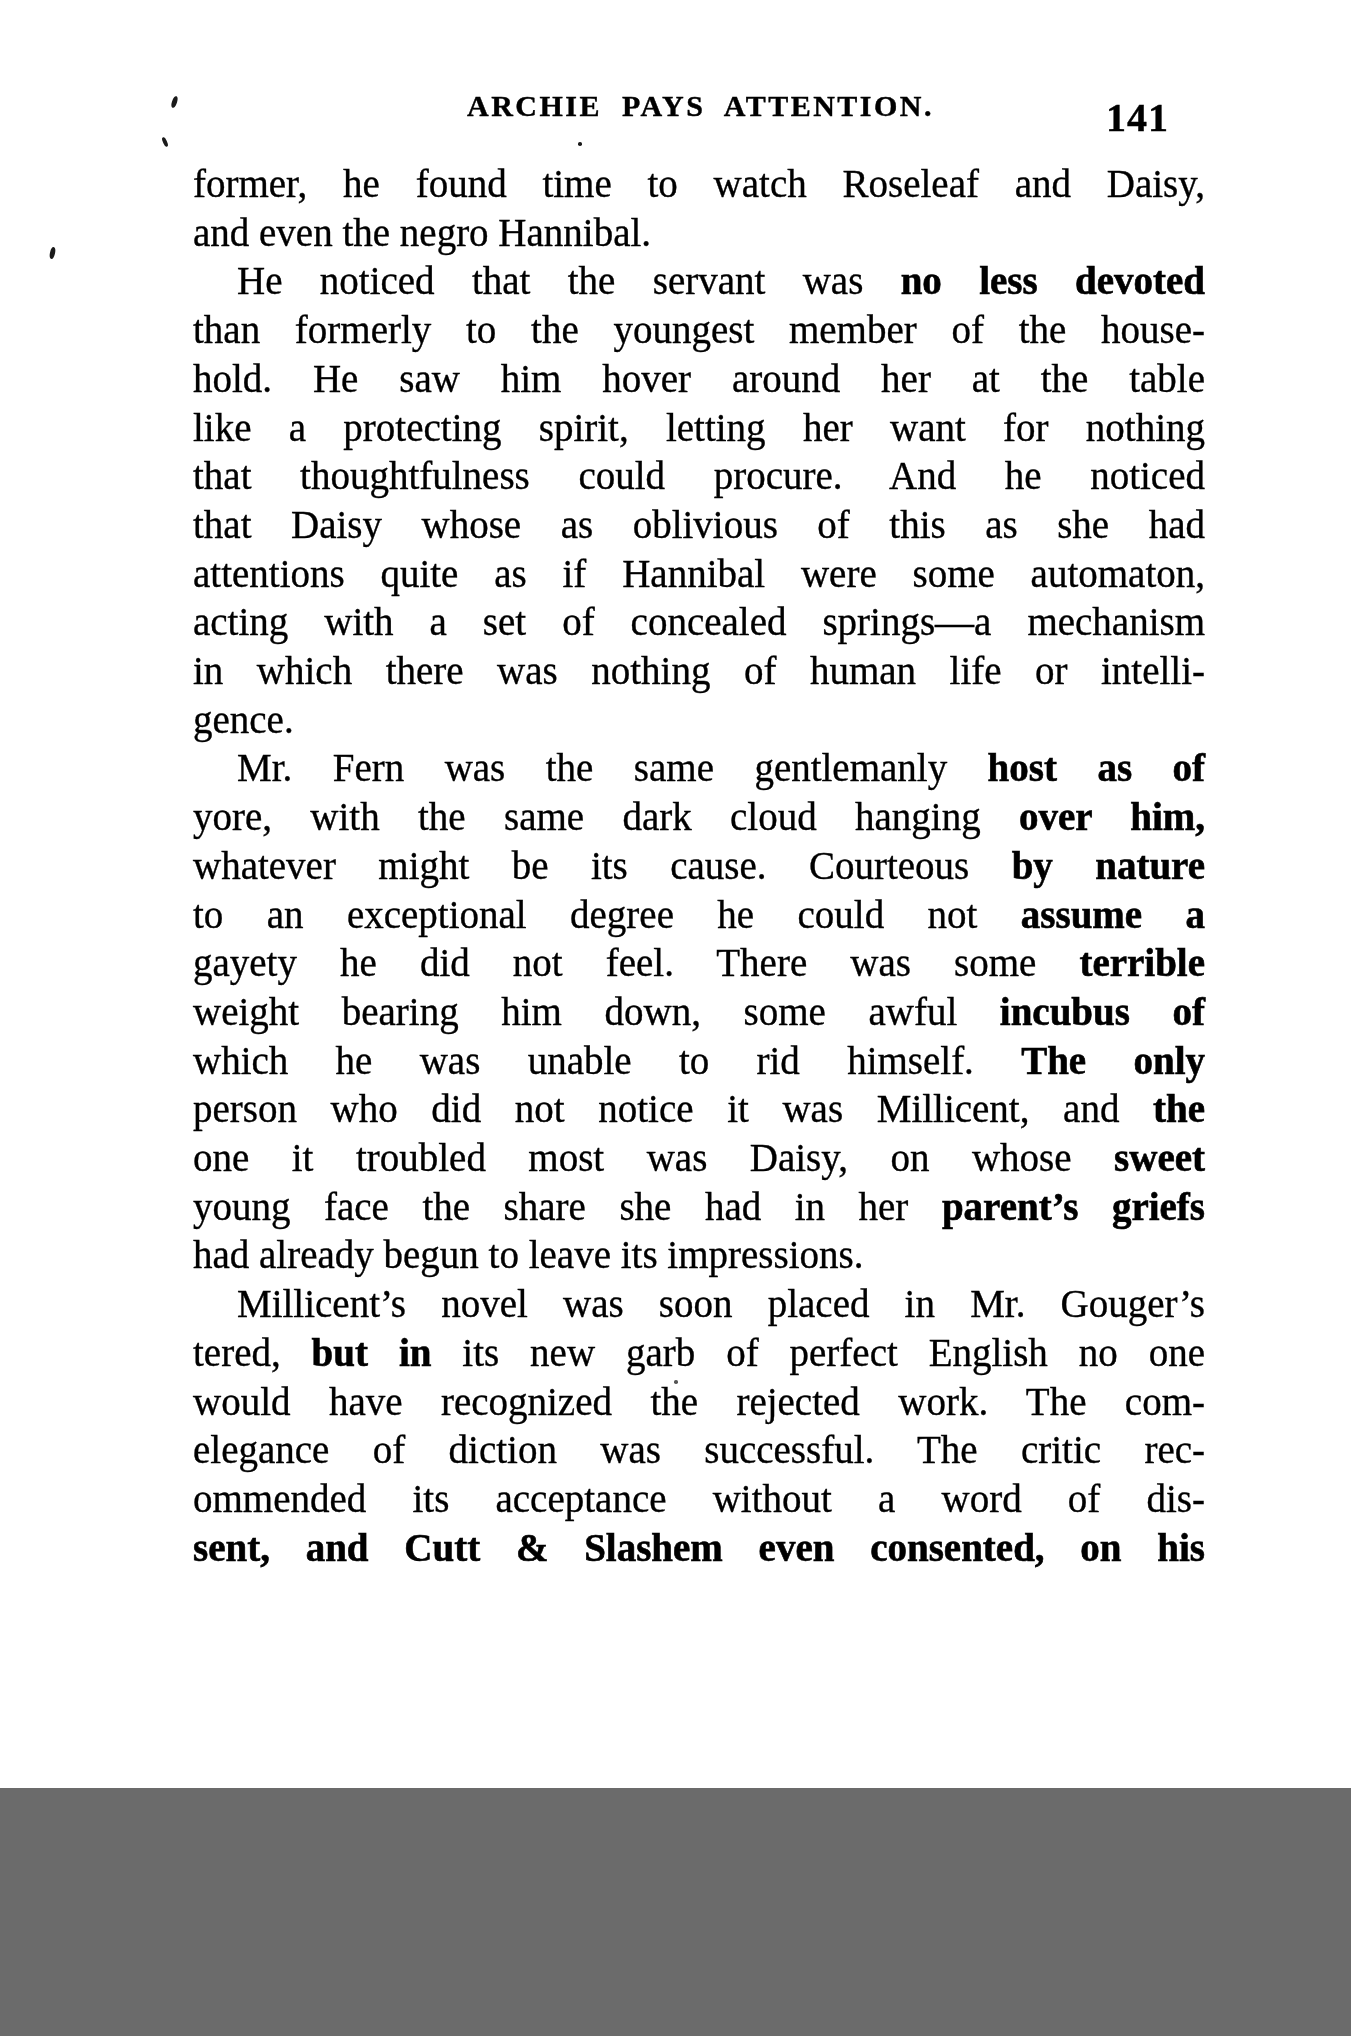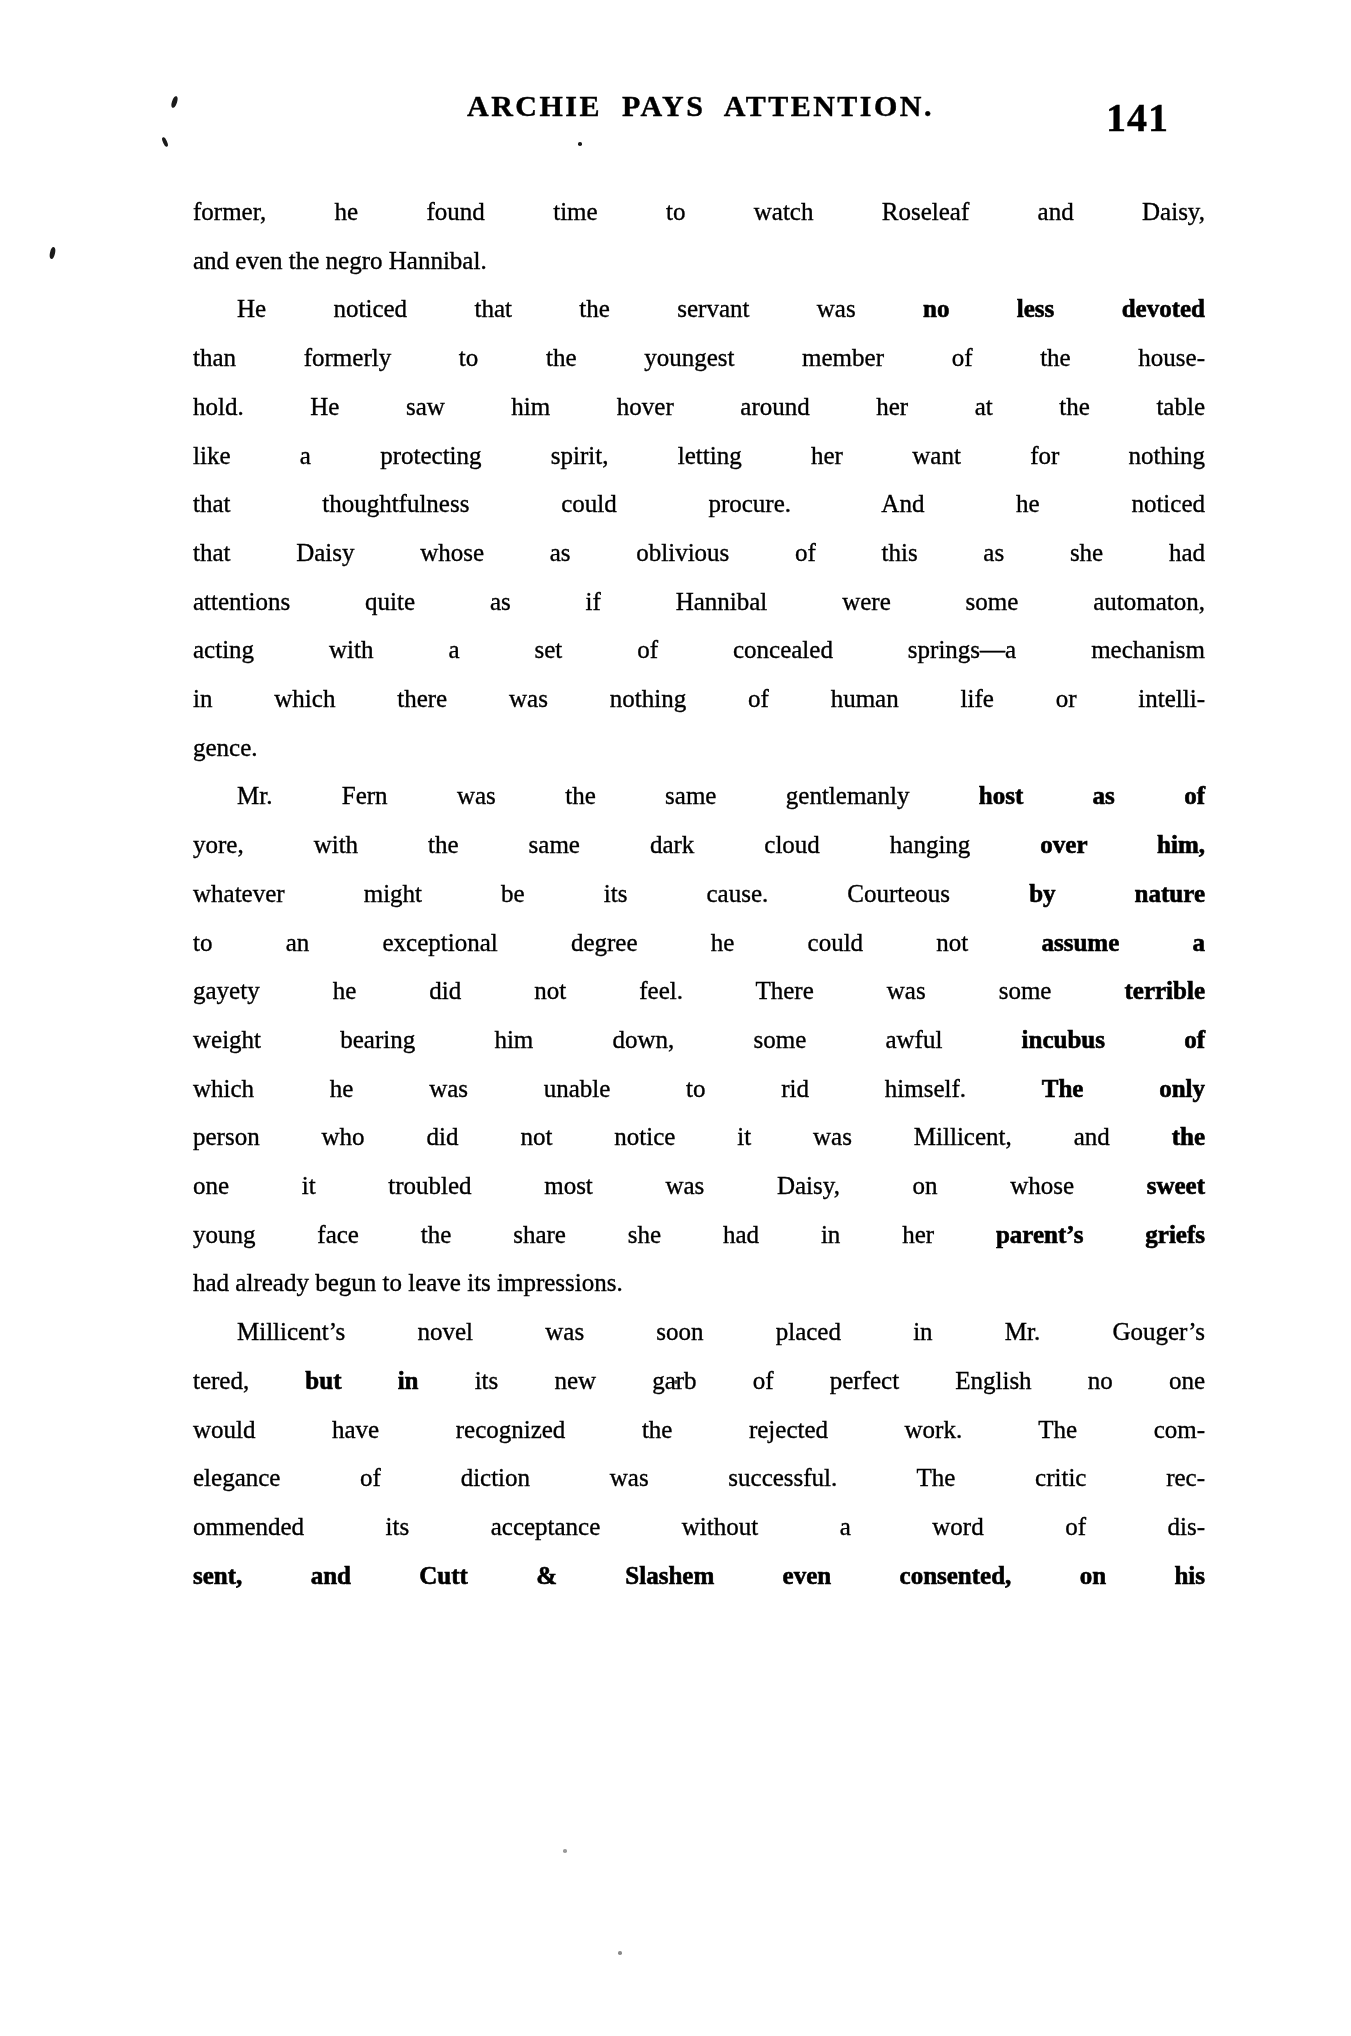--- a/index.html
+++ b/index.html
@@ -1,39 +1,39 @@
 <!DOCTYPE html>
 <html><head>
 <meta charset="utf-8">
 <style>
   html,body{margin:0;padding:0;background:#6b6b6b;}
   .page{
     position:relative;
-    width:1351px;height:2036px;
+    width:1351px;height:1788px;
     background:#ffffff;
     color:#000;
     font-family:"Liberation Serif","DejaVu Serif",serif;
     overflow:hidden;
   }
   .header-title{
     position:absolute;left:467px;top:89px;
     font-size:30px;font-weight:700;
     letter-spacing:2.5px;word-spacing:10px;
     -webkit-text-stroke:0.4px #000;
     white-space:nowrap;
   }
   .page-num{
     position:absolute;left:1106px;top:94px;
     font-size:40px;font-weight:700;
     letter-spacing:1px;
     -webkit-text-stroke:0.4px #000;
   }
   .body-text{
-    position:absolute;left:193px;top:188px;width:1012px;
-    font-size:25px;line-height:48.7px;
+    position:absolute;left:193px;top:160px;width:1012px;
+    font-size:39px;line-height:48.7px;
     -webkit-text-stroke:0.35px #000;
     text-rendering:optimizeLegibility;
     font-family:Liberation Serif, serif;
   }
   .line{
     text-align:justify;
     text-align-last:justify;
     text-justify:inter-word;
   }
   .line.end{text-align-last:left;}

